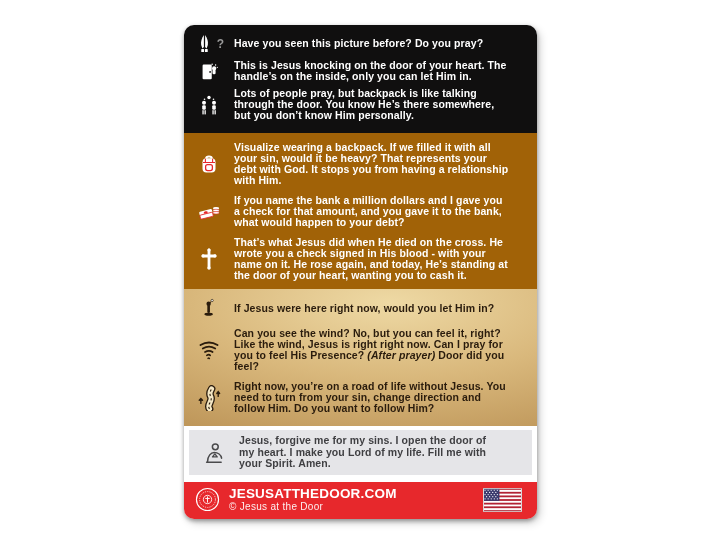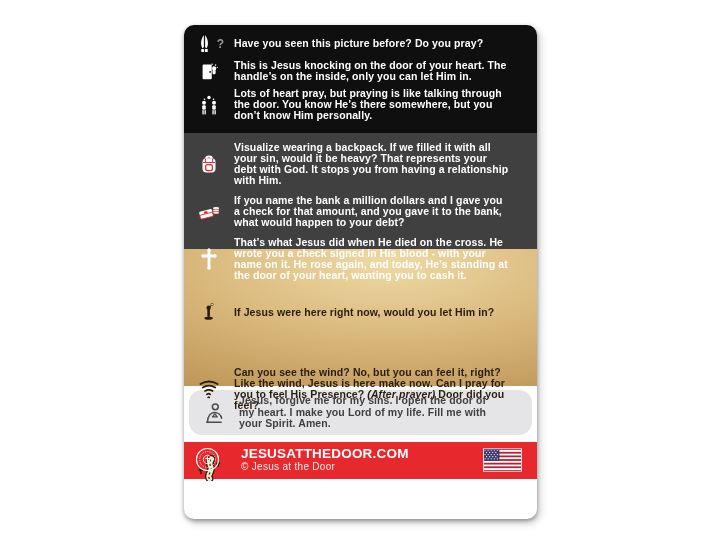--- a/index.html
+++ b/index.html
@@ -8,45 +8,45 @@
     font-family:"Liberation Sans", sans-serif;
   }
   .card{
     position:absolute;left:184px;top:25px;width:353px;height:494px;
     border-radius:10px;overflow:hidden;
     box-shadow:0 2px 4px rgba(0,0,0,.35), 3px 4px 9px rgba(0,0,0,.18);
     font-weight:bold;
   }
   .sec{box-sizing:border-box;width:100%;}
   .sec-black{height:108px;background:#100f0f;color:#fff;padding-top:8px;}
-  .sec-red{height:116px;background:#404040;color:#fff;padding-top:9px;}
+  .sec-red{height:156px;background:#a16207;color:#fff;padding-top:9px;}
   .sec-tan{
     height:137px;color:#2a1c0d;padding-top:8px;
     background:radial-gradient(ellipse at 58% 12%, #eeda a500, #eeda) ;
     background:radial-gradient(ellipse 130% 130% at 58% 10%, #eed9a4 0%, #d9b87c 42%, #b2874a 100%);
   }
   .sec-white{height:52px;background:#ffffff;}
   .sec-footer{
     height:37px;background:#e7282c;color:#fff;
     display:flex;align-items:center;padding:0 15px 2px 11px;box-sizing:border-box;
   }
   .row{display:flex;align-items:center;margin-bottom:6px;}
   .sec-red .row{margin-bottom:9px;}
-  .sec-tan .row{margin-bottom:9px;margin-top:44px;}
+  .sec-tan .row{margin-bottom:9px;}
   .icon-cell{width:50px;flex:0 0 50px;display:flex;justify-content:center;align-items:center;}
   .txt{
     flex:1;padding-right:28px;font-size:10.5px;line-height:11px;letter-spacing:.1px;
   }
   .qmark{color:#999;font-size:12px;margin-left:2px;font-weight:bold;}
   .prayer-box{
-    margin:4px 5px 0 5px;background:#e5e5e8;border-radius:13px;
+    margin:4px 5px 0 5px;background:#e5e5e8;border-radius:0;
     display:flex;align-items:center;height:45px;color:#3f3f42;
   }
   .prayer-box .txt{font-size:10.5px;line-height:11.5px;}
-  .site-block{margin-left:21px;display:flex;flex-direction:column;justify-content:flex-end;}
+  .site-block{margin-left:9px;display:flex;flex-direction:column;justify-content:flex-end;}
   .site{font-size:13.5px;letter-spacing:.2px;line-height:13px;}
   .copy{font-size:10px;font-weight:normal;opacity:.92;margin-top:1px;letter-spacing:.3px;}
   .flag-wrap{margin-left:auto;display:flex;align-items:center;}
   em{}
 </style>
 </head>
 <body>
 
 <div class="card">
 
@@ -86,21 +86,21 @@
           <circle cx="7" cy="9.8" r="2" fill="#fff"></circle>
           <rect x="5.2" y="12.2" width="3.6" height="4.6" rx="1.2" fill="#fff"></rect>
           <rect x="5.4" y="17.2" width="1.3" height="4.2" fill="#fff"></rect>
           <rect x="7.5" y="17.2" width="1.3" height="4.2" fill="#fff"></rect>
           <circle cx="17" cy="9.8" r="2" fill="#fff"></circle>
           <rect x="15.2" y="12.2" width="3.6" height="4.6" rx="1.2" fill="#fff"></rect>
           <rect x="15.4" y="17.2" width="1.3" height="4.2" fill="#fff"></rect>
           <rect x="17.5" y="17.2" width="1.3" height="4.2" fill="#fff"></rect>
         </svg>
       </span>
-      <div class="txt">Lots of heart pray, but praying is like talking through the door. You know He’s there somewhere, but you don’t know Him personally.</div>
+      <div class="txt">Lots of people pray, but backpack is like talking through the door. You know He’s there somewhere, but you don’t know Him personally.</div>
     </div>
   </div>
 
   <div class="sec sec-red">
     <div class="row">
       <span class="icon-cell">
         <svg viewBox="0 0 24 24" width="24" height="24">
           <rect x="5.5" y="6.2" width="13" height="14.2" rx="4" fill="#fff"></rect>
           <path d="M9.2 6.5 C9.2 3.8 14.8 3.8 14.8 6.5" stroke="#fff" stroke-width="2.2" fill="none"></path>
           <path d="M6 10.5 H18" stroke="#e7282c" stroke-width="1.2"></path>
@@ -158,33 +158,34 @@
       <span class="icon-cell">
         <svg viewBox="0 0 24 24" width="26" height="24">
           <path d="M3.5 7 Q12 2 20.5 7" stroke="#2a1c0d" stroke-width="1.9" fill="none" stroke-linecap="round"></path>
           <path d="M5.8 10.6 Q12 6.8 18.2 10.6" stroke="#2a1c0d" stroke-width="1.8" fill="none" stroke-linecap="round"></path>
           <path d="M8 14 Q12 11.6 15.6 14" stroke="#2a1c0d" stroke-width="1.7" fill="none" stroke-linecap="round"></path>
           <path d="M9.8 17.4 Q11.8 16 13.2 17.4" stroke="#2a1c0d" stroke-width="1.6" fill="none" stroke-linecap="round"></path>
           <path d="M11 20.4 Q11.8 19.8 12.4 20.4" stroke="#2a1c0d" stroke-width="1.4" fill="none" stroke-linecap="round"></path>
         </svg>
       </span>
       <div class="txt">
-        <span>Can you see the wind? No, but you can feel it, right? Like the wind, Jesus is here make now. Can I pray for you to feel His Presence? </span><em>(After prayer)</em><span> Door did you feel?</span>
+        <span>Can you see the wind? No, but you can feel it, right? Like the wind, Jesus is right right now. Can I pray for you to feel His Presence? </span><em>(After prayer)</em><span> Door did you feel?</span>
       </div>
     </div>
     <div class="row">
       <span class="icon-cell">
         <svg viewBox="0 0 24 24" width="26" height="26">
           <path d="M12.5 22 C9.5 18 16 15 13.5 10.5 C12 7.8 13.4 5.2 14.4 3.6" stroke="#2a1c0d" stroke-width="7" fill="none" stroke-linecap="round"></path>
           <path d="M12.5 22 C9.5 18 16 15 13.5 10.5 C12 7.8 13.4 5.2 14.4 3.6" stroke="#f3e6c4" stroke-width="4.6" fill="none" stroke-linecap="round"></path>
           <path d="M12.5 22 C9.5 18 16 15 13.5 10.5 C12 7.8 13.4 5.2 14.4 3.6" stroke="#2a1c0d" stroke-width="1" fill="none" stroke-dasharray="2,2.2"></path>
           <path d="M4.5 17 V12.6 M3 14 L4.5 12.4 L6 14" stroke="#2a1c0d" stroke-width="1.3" fill="none" stroke-linecap="round"></path>
           <path d="M20.5 10.5 V6.4 M19.2 7.8 L20.5 6.2 L21.8 7.8" stroke="#2a1c0d" stroke-width="1.3" fill="none" stroke-linecap="round"></path>
         </svg>
       </span>
+      <div class="txt">Right now, you’re on a road of life without Jesus. You need to turn from your sin, change direction and follow Him. Do you want to follow Him?</div>
     </div>
   </div>
 
   <div class="sec sec-white">
     <div class="prayer-box">
       <span class="icon-cell">
         <svg viewBox="0 0 24 24" width="26" height="26">
           <circle cx="13.2" cy="6.3" r="2.7" fill="none" stroke="#4a4a4c" stroke-width="1.4"></circle>
           <path d="M6 20.2 C6.2 14.4 9.2 11.6 12.2 11.6 C15.6 11.6 18.4 13.8 19 16.8" stroke="#4a4a4c" stroke-width="1.4" fill="none" stroke-linecap="round"></path>
           <path d="M10.6 15.6 L12.8 12.8 L15 15.6 Z" fill="none" stroke="#4a4a4c" stroke-width="1.2" stroke-linejoin="round"></path>

